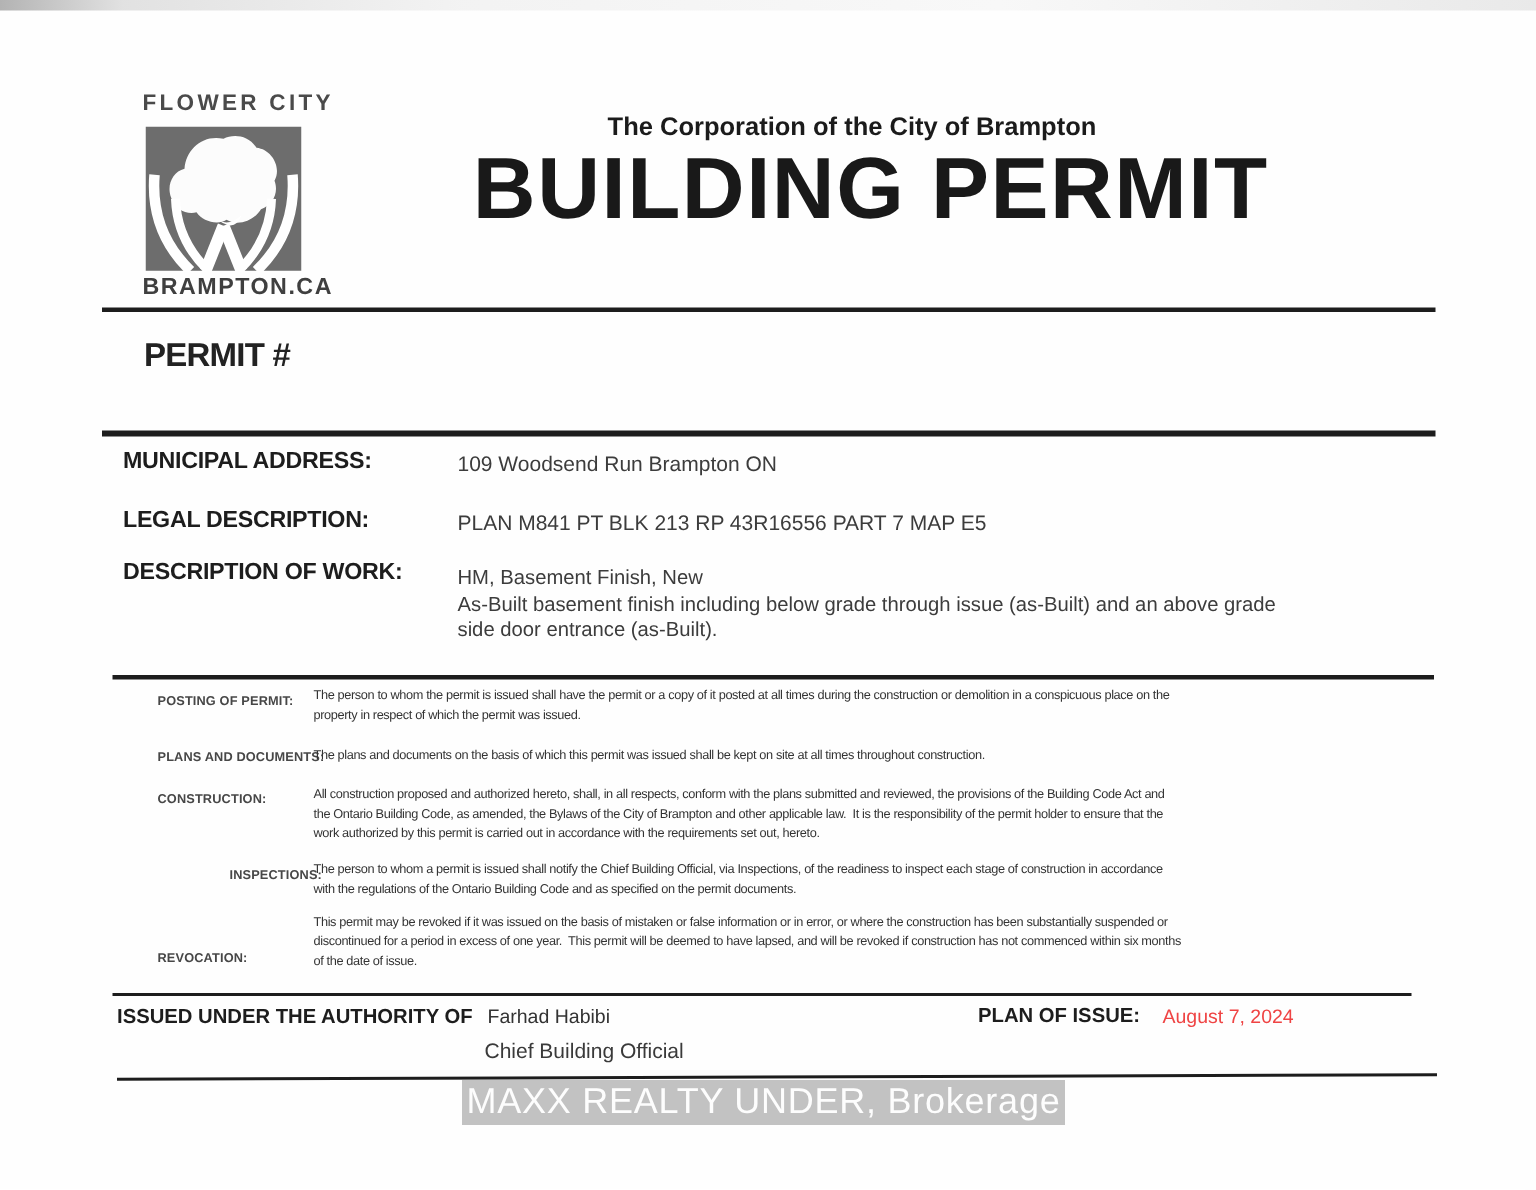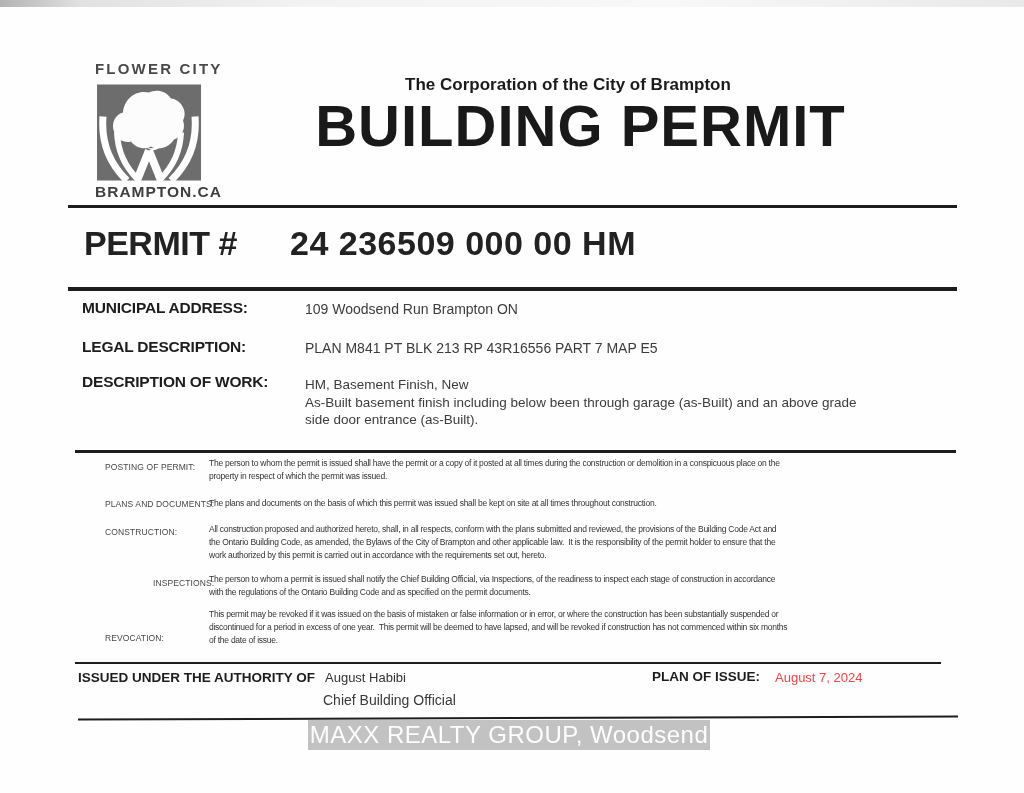--- a/index.html
+++ b/index.html
@@ -20,30 +20,30 @@
 
   .abs {position:absolute;}
 
   .flower-city  {left:95px; top:60px;  font-size:15px; font-weight:600; letter-spacing:2.2px; color:#4a4a4a;}
   .logo-svg     {left:97px; top:84px;  width:104px; height:97px;}
   .brampton-ca  {left:95px; top:183px; font-size:15.5px; font-weight:600; letter-spacing:1px; color:#3f3f3f;}
 
   .corp-line {left:298px; top:75px;  width:540px; text-align:center; font-size:17px; font-weight:bold; color:#1b1b1b;}
   .big-title {left:268px; top:96px;  width:625px; text-align:center; font-size:58px; font-weight:bold; letter-spacing:1px; color:#191919; line-height:60px; white-space:nowrap;}
 
-  .permit-label  {left:84px;  top:224px; font-size:34px; font-weight:bold; letter-spacing:-0.5px; color:#222;}
+  .permit-label  {left:96px;  top:224px; font-size:22px; font-weight:bold; letter-spacing:-0.5px; color:#222;}
   .permit-number {left:290px; top:224px; font-size:34px; font-weight:bold; letter-spacing:0.5px; color:#222;}
 
   .field-label {position:absolute; left:82px;  font-size:15.5px; font-weight:bold; color:#1d1d1d; letter-spacing:-0.2px;}
   .field-value {position:absolute; left:305px; font-size:14px; color:#3c3c3c;}
   .fl1 {top:299px;} .fv1 {top:301px;}
   .fl2 {top:338px;} .fv2 {top:340px;}
   .fl3 {top:373px;} .fv3 {top:376px; width:660px; font-size:13.5px; line-height:17.5px; white-space:pre-line;}
 
-  .cond-label {position:absolute; left:105px; font-size:8.5px; color:#474747; letter-spacing:0.1px;}
+  .cond-label {position:absolute; left:105px; font-size:8.5px; color:#474747; letter-spacing:0.1px;font-weight:bold;}
   .cond-text  {position:absolute; left:209px; font-size:8.5px; color:#333333; letter-spacing:-0.25px;
                line-height:13px; white-space:pre;}
   .cl1 {top:462px;} .ct1 {top:457px;}
   .cl2 {top:499px;} .ct2 {top:497px;}
   .cl3 {top:527px;} .ct3 {top:523px;}
   .cl4 {top:578px;padding-left:48px;} .ct4 {top:573px;}
   .cl5 {top:612px;margin-top:21px;} .ct5 {top:608px;}
 
   .issued-label  {left:78px;  top:670px; font-size:13.5px; font-weight:bold; color:#1d1d1d;}
   .issued-name   {left:325px; top:670px; font-size:13px; color:#333;}
@@ -78,33 +78,32 @@
     <path d="M84 48 Q83 76 62 96" stroke="#ffffff" stroke-width="6" fill="none"></path>
   </svg>
   <div class="abs brampton-ca">BRAMPTON.CA</div>
 
   <div class="abs big-title">BUILDING PERMIT</div>
   <div class="abs corp-line">The Corporation of the City of Brampton</div>
 
   <div class="hr hr1"></div>
 
   <div class="abs permit-label">PERMIT #</div>
-  <div class="abs permit-number">24 236509 000 00 HM</div>
 
   <div class="hr hr2"></div>
 
   <div class="field-label fl1">MUNICIPAL ADDRESS:</div>
   <div class="field-value fv1">109 Woodsend Run Brampton ON</div>
 
   <div class="field-label fl2">LEGAL DESCRIPTION:</div>
   <div class="field-value fv2">PLAN M841 PT BLK 213 RP 43R16556 PART 7 MAP E5</div>
 
   <div class="field-label fl3">DESCRIPTION OF WORK:</div>
   <div class="field-value fv3">HM, Basement Finish, New
-As-Built basement finish including below been through garage (as-Built) and an above grade
+As-Built basement finish including below grade through issue (as-Built) and an above grade
 side door entrance (as-Built).</div>
 
   <div class="hr hr3"></div>
 
   <div class="cond-label cl1">POSTING OF PERMIT:</div>
   <div class="cond-text ct1">The person to whom the permit is issued shall have the permit or a copy of it posted at all times during the construction or demolition in a conspicuous place on the
 property in respect of which the permit was issued.</div>
 
   <div class="cond-label cl2">PLANS AND DOCUMENTS:</div>
   <div class="cond-text ct2">The plans and documents on the basis of which this permit was issued shall be kept on site at all times throughout construction.</div>
@@ -119,22 +118,22 @@
 with the regulations of the Ontario Building Code and as specified on the permit documents.</div>
 
   <div class="cond-label cl5">REVOCATION:</div>
   <div class="cond-text ct5">This permit may be revoked if it was issued on the basis of mistaken or false information or in error, or where the construction has been substantially suspended or
 discontinued for a period in excess of one year.  This permit will be deemed to have lapsed, and will be revoked if construction has not commenced within six months
 of the date of issue.</div>
 
   <div class="hr hr4"></div>
 
   <div class="abs issued-label">ISSUED UNDER THE AUTHORITY OF</div>
-  <div class="abs issued-name">August Habibi</div>
+  <div class="abs issued-name">Farhad Habibi</div>
   <div class="abs issued-title">Chief Building Official</div>
   <div class="abs date-label">PLAN OF ISSUE:</div>
   <div class="abs date-value">August 7, 2024</div>
 
   <div class="hr hr5"></div>
 
-  <div class="abs watermark">MAXX REALTY GROUP, Woodsend</div>
+  <div class="abs watermark">MAXX REALTY UNDER, Brokerage</div>
 
 </div>
 
 </body></html>

